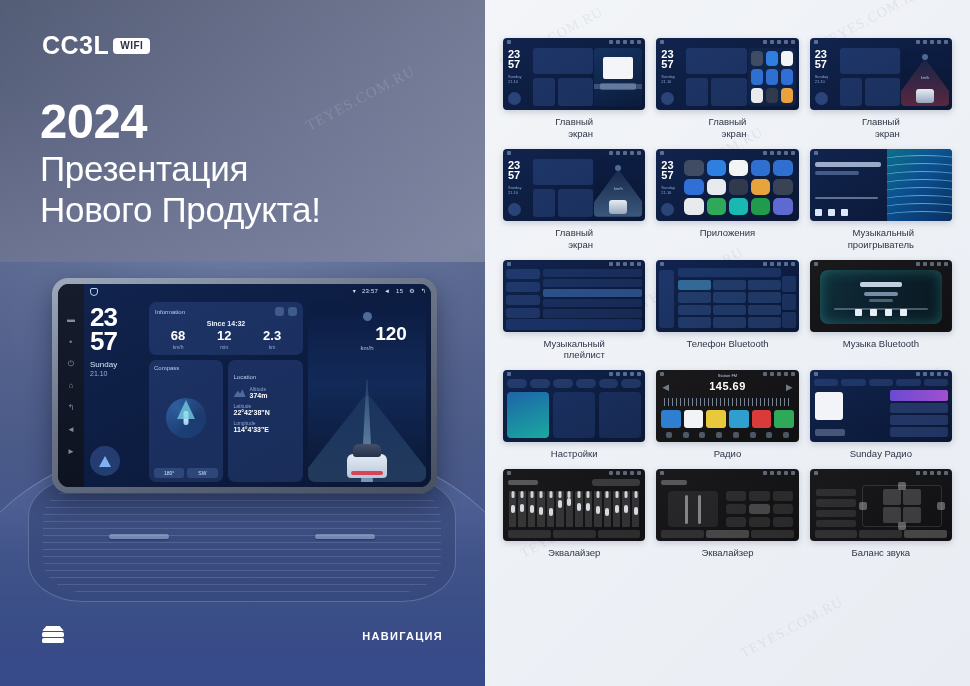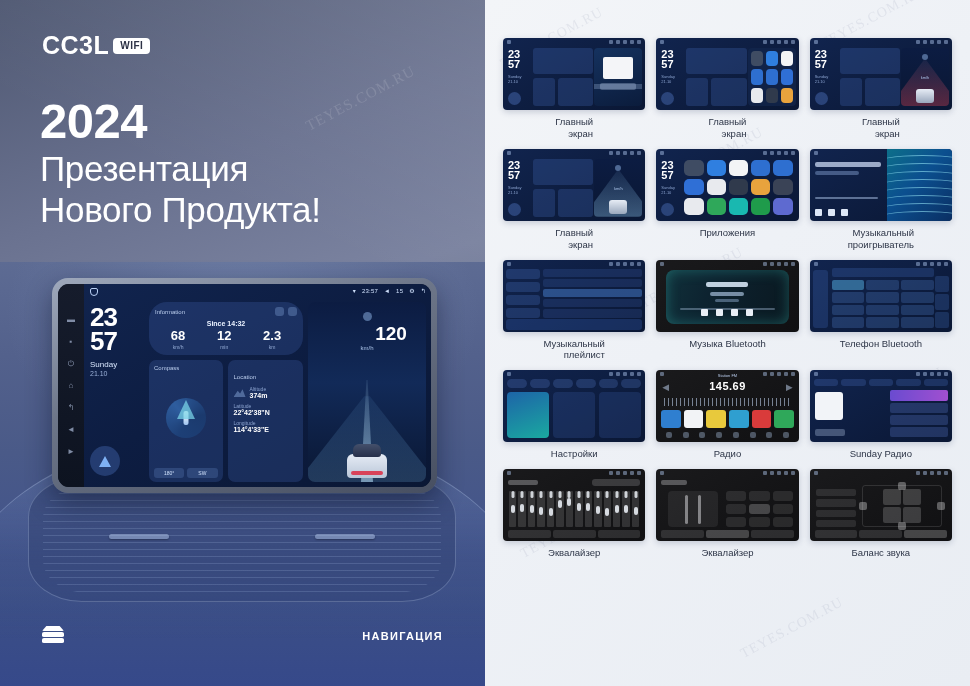--- a/index.html
+++ b/index.html
@@ -103,21 +103,21 @@
   .hu-col-clock { width:54px; display:flex; flex-direction:column; justify-content:space-between; padding-top:4px; }
   .clk { color:#fff; font-size:26px; font-weight:bold; line-height:.92; letter-spacing:-1px; }
   .clk-day { color:#d6e4fb; font-size:8px; margin-top:6px; line-height:1.25; }
   .clk-sub { color:#9ab0d8; font-size:7px; line-height:1.2; }
   .nav-btn { width:30px; height:30px; border-radius:50%; background:rgba(80,120,200,.35);
              display:flex; align-items:center; justify-content:center; margin-bottom:6px; }
   .nav-btn i { width:0;height:0;border-left:6px solid transparent;border-right:6px solid transparent;
                border-bottom:11px solid #7fb2f5; display:block; }
 
   .hu-col-mid { flex:1; display:flex; flex-direction:column; gap:5px; min-width:0; }
-  .card { background:rgba(70,106,186,.26); border-radius:18px; padding:5px 6px; }
+  .card { background:rgba(70,106,186,.26); border-radius:7px; padding:5px 6px; }
   .card-hd { display:flex; align-items:center; justify-content:space-between; }
   .card-title { color:#b9ccec; font-size:6px; }
   .card-icons { display:flex; gap:4px; }
   .mini-ic { width:9px; height:9px; border-radius:3px; background:rgba(150,185,240,.3); }
   .since { color:#eaf2ff; font-size:7px; font-weight:bold; text-align:center; margin:4px 0 2px; }
   .stats { display:flex; justify-content:space-around; }
   .stat v { display:block; color:#fff; font-size:13px; font-weight:bold; line-height:1; text-align:center; }
   .stat u { display:block; color:#93aad4; font-size:5px; text-decoration:none; text-align:center; margin-top:2px; }
   .row2 { display:flex; gap:5px; flex:1; }
   .compass { flex:1; background:rgba(70,106,186,.26); border-radius:7px; padding:5px 5px 4px; display:flex; flex-direction:column; }
@@ -670,20 +670,56 @@
            <i class=""></i>
               <i class="sel"></i>
               <i class=""></i>
               <i class=""></i>
          </div>
          <div class="pl-foot"></div>
           </div>
      <div class="cap">Музыкальный<br>плейлист</div>
         </div>
         <div class="cellwrap">
+          <div class="thumb">
+            <div class="t-bar">
+      <i></i>
+      <span class="t-right">
+        <i></i>
+        <i></i>
+        <i></i>
+        <i></i>
+        <i></i>
+      </span>
+            </div>
+            <div class="phside"></div>
+         <i style="position:absolute;left:22px;right:18px;top:8px;height:9px;background:rgba(60,100,175,.3);border-radius:2px"></i>
+         <div class="dialpad" style="top:20px">
+           <i class="hot"></i>
+              <i class=""></i>
+              <i class=""></i>
+              <i class=""></i>
+              <i class=""></i>
+              <i class=""></i>
+              <i class=""></i>
+              <i class=""></i>
+              <i class=""></i>
+              <i class=""></i>
+              <i class=""></i>
+              <i class=""></i>
+         </div>
+         <div class="phright">
+           <i></i>
+           <i></i>
+           <i></i>
+         </div>
+          </div>
+     <div class="cap">Телефон Bluetooth</div>
+        </div>
+        <div class="cellwrap">
           <div class="thumb dark">
             <div class="t-bar">
       <i></i>
       <span class="t-right">
         <i></i>
         <i></i>
         <i></i>
         <i></i>
         <i></i>
       </span>
@@ -709,56 +745,20 @@
             <div class="t-bar">
       <i></i>
       <span class="t-right">
         <i></i>
         <i></i>
         <i></i>
         <i></i>
         <i></i>
       </span>
             </div>
-            <div class="phside"></div>
-         <i style="position:absolute;left:22px;right:18px;top:8px;height:9px;background:rgba(60,100,175,.3);border-radius:2px"></i>
-         <div class="dialpad" style="top:20px">
-           <i class="hot"></i>
-              <i class=""></i>
-              <i class=""></i>
-              <i class=""></i>
-              <i class=""></i>
-              <i class=""></i>
-              <i class=""></i>
-              <i class=""></i>
-              <i class=""></i>
-              <i class=""></i>
-              <i class=""></i>
-              <i class=""></i>
-         </div>
-         <div class="phright">
-           <i></i>
-           <i></i>
-           <i></i>
-         </div>
-          </div>
-     <div class="cap">Телефон Bluetooth</div>
-        </div>
-        <div class="cellwrap">
-          <div class="thumb">
-            <div class="t-bar">
-      <i></i>
-      <span class="t-right">
-        <i></i>
-        <i></i>
-        <i></i>
-        <i></i>
-        <i></i>
-      </span>
-            </div>
             <div class="set-chips">
            <i></i>
               <i></i>
               <i></i>
               <i></i>
               <i></i>
               <i></i>
          </div>
          <div class="set-cards">
            <i class="on"></i>

